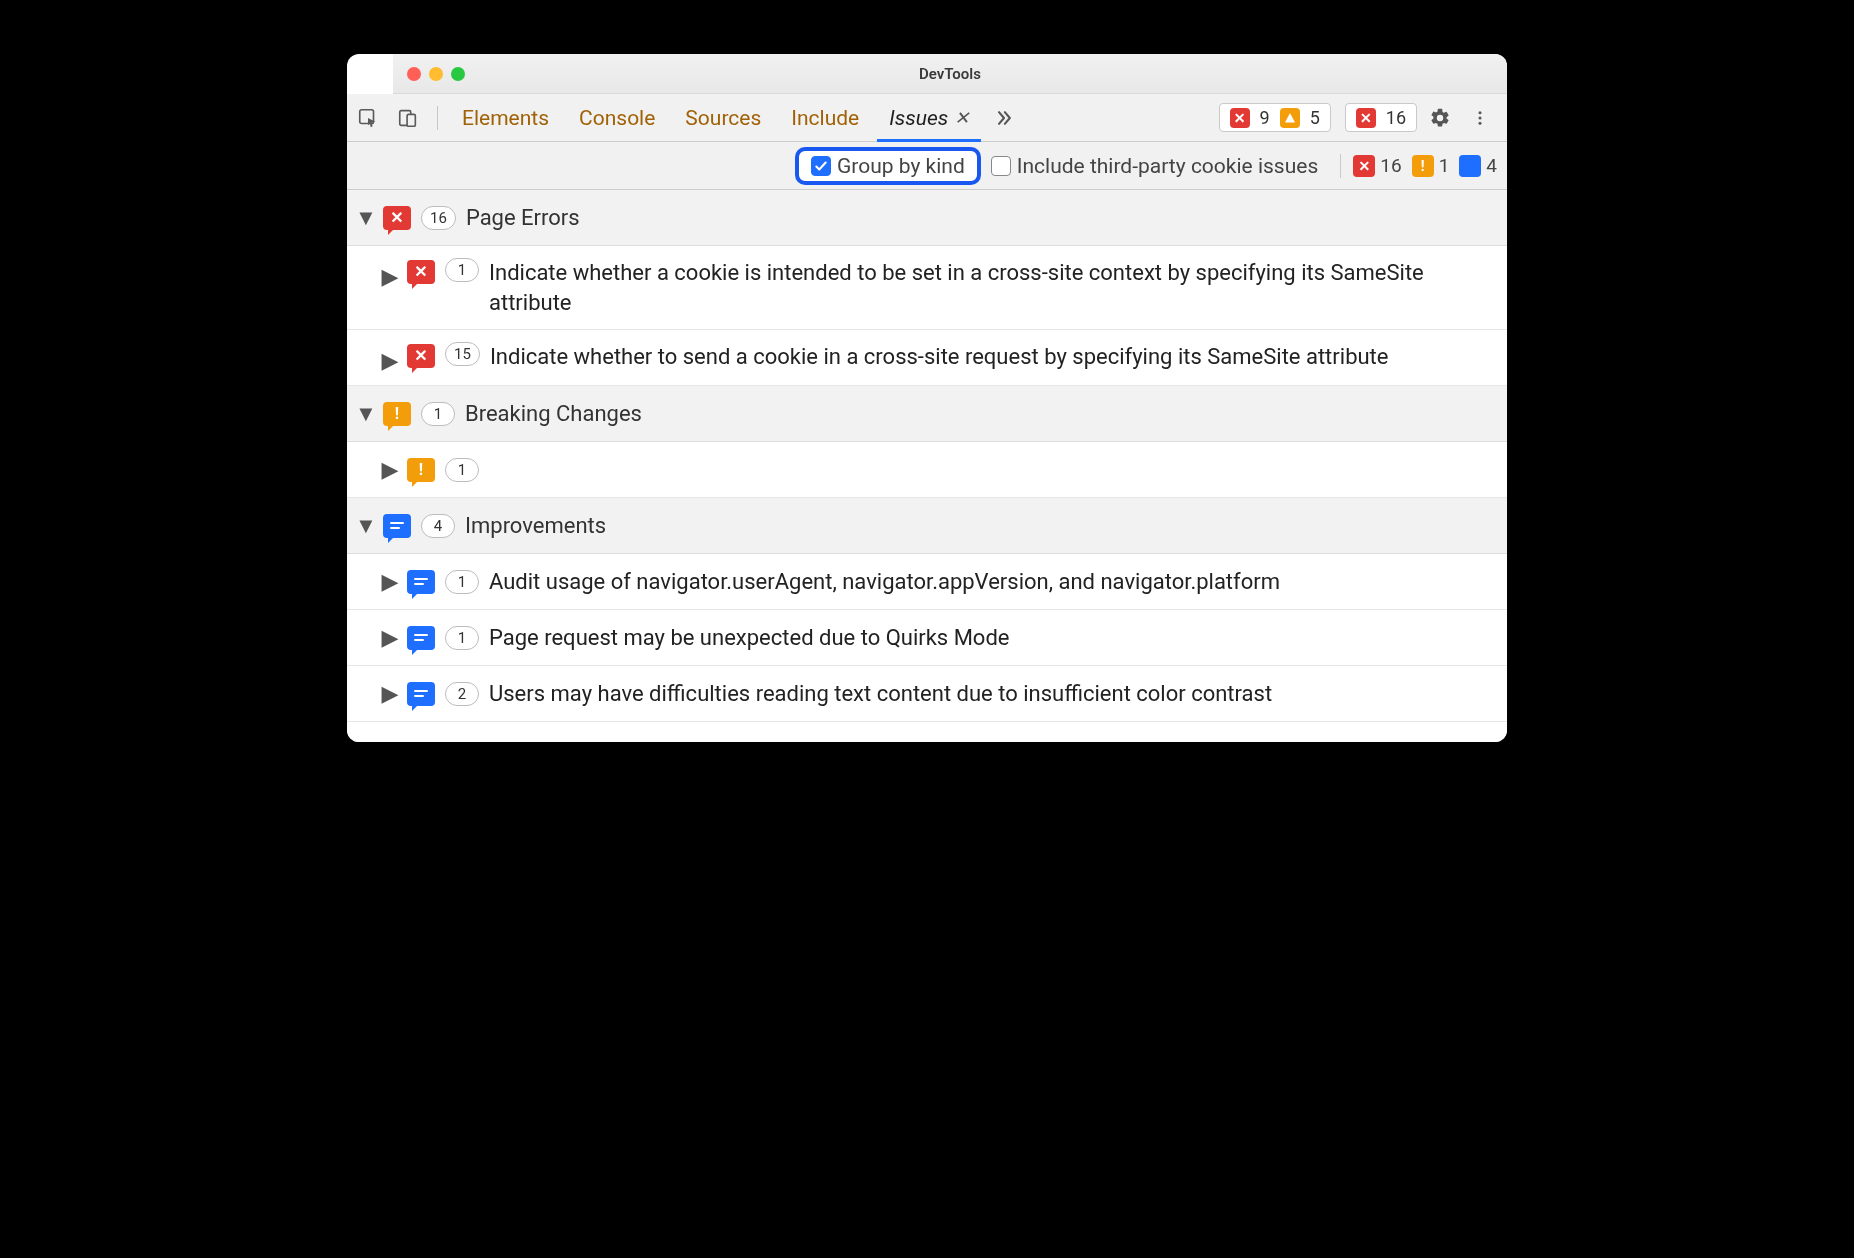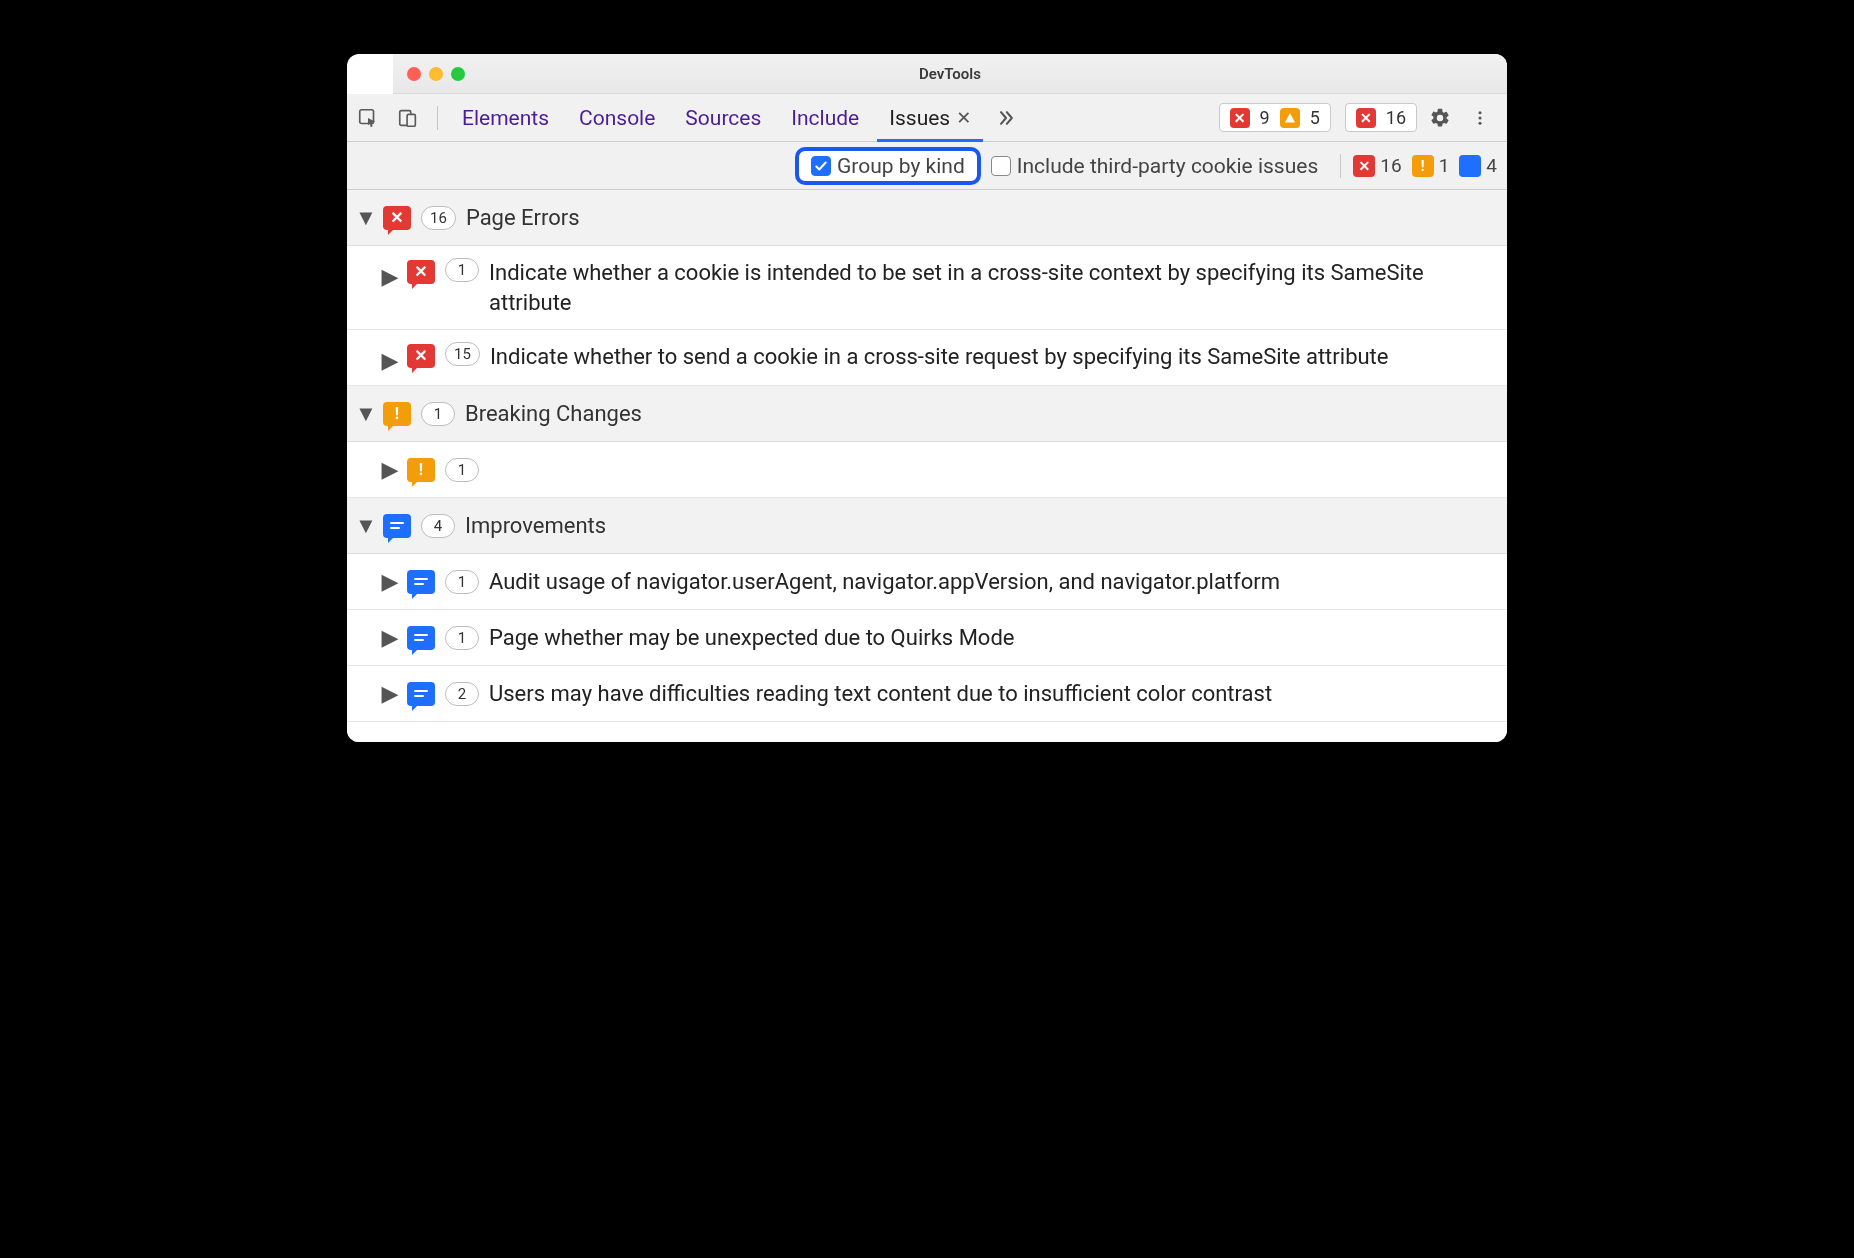--- a/index.html
+++ b/index.html
@@ -64,24 +64,24 @@
   }
   .tb-btn {
     width:34px;height:32px;display:flex;align-items:center;justify-content:center;
     color:#5a5a5a;
   }
   .tb-sep { width:1px;height:24px;background:#c7c7c7; margin:0 6px; }
   .tab {
     padding: 0 12px;
     height: 100%;
     display:flex; align-items:center; gap:6px;
-    color:#4c1d95; cursor:pointer;
+    color:#a16207; cursor:pointer;
     position:relative;
   }
-  .tab.active { color:#1f1f1f; }
+  .tab.active { color:#1f1f1f;font-style:italic; }
   .tab.active::after {
     content:""; position:absolute; left:0; right:0; bottom:-1px; height:3px; background:#1e6fff;
   }
   .tab .x { font-size:18px; color:#555; }
   .chevmore svg { stroke:#555; }
   .spacer { flex:1; }
   .pillgroup {
     display:flex; align-items:center; gap:10px;
     border:1px solid #c9c9c9; border-radius:4px;
     background:#fff;
@@ -346,21 +346,21 @@
       <span class="countpill">1</span>
       <span class="title">Audit usage of navigator.userAgent, navigator.appVersion, and navigator.platform</span>
     </div>
 
     <div class="row">
       <span class="tri">▶</span>
       <span class="speech blue">
           <span class="lines"></span>
         </span>
       <span class="countpill">1</span>
-      <span class="title">Page whether may be unexpected due to Quirks Mode</span>
+      <span class="title">Page request may be unexpected due to Quirks Mode</span>
     </div>
 
     <div class="row">
       <span class="tri">▶</span>
       <span class="speech blue">
           <span class="lines"></span>
         </span>
       <span class="countpill">2</span>
       <span class="title">Users may have difficulties reading text content due to insufficient color contrast</span>
     </div>

